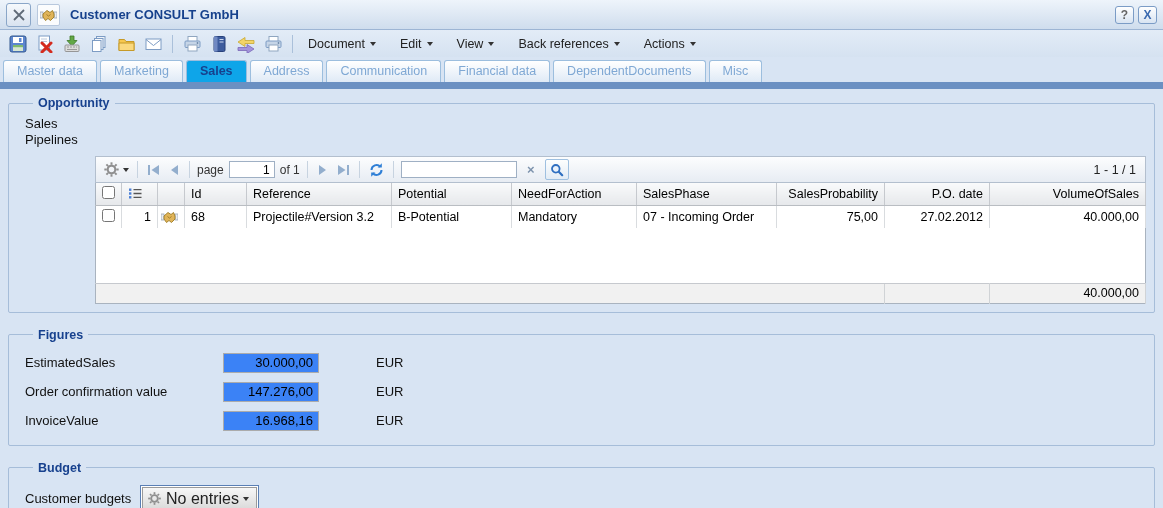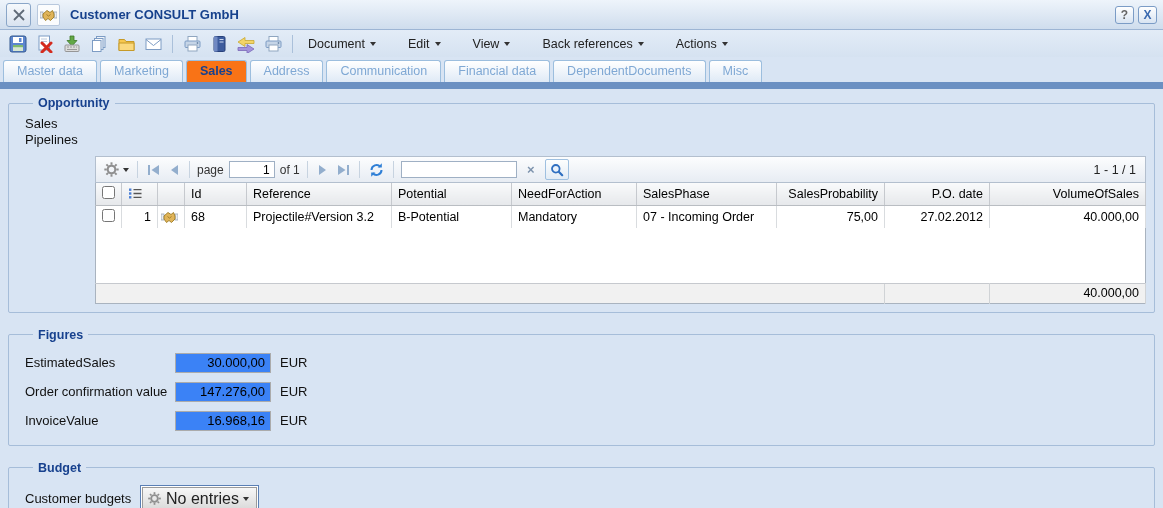--- a/index.html
+++ b/index.html
@@ -35,34 +35,34 @@
   }
   .tb-minibtn.help { color:#666; }
   .tb-minibtn.close { color:#3a6ab0; }
   
   .toolbar {
     height:27px; display:flex; align-items:center; gap:7px; padding:0 8px;
     background:linear-gradient(#e3ecf7,#d5e2f1);
   }
   .tool-btn { width:20px; height:20px; display:flex; align-items:center; justify-content:center; cursor:pointer; }
   .tool-sep { width:1px; height:18px; background:#aac0da; margin:0 2px; }
-  .menubar { display:flex; align-items:center; gap:32px; margin-left:6px; }
+  .menubar { display:flex; align-items:center; gap:24px; margin-left:6px; }
   .menu-item { display:flex; align-items:center; gap:5px; font-size:12.5px; color:#222; cursor:pointer; }
   .caret { width:0; height:0; border-left:3.5px solid transparent; border-right:3.5px solid transparent; border-top:4px solid #333; }
   
   .tabbar {
     height:25px; display:flex; align-items:flex-end; gap:3px; padding:0 3px;
     background:#d8e4f3;
   }
   .tab {
     padding:3px 13px 4px; font-size:12.5px; color:#7fa8d4; cursor:pointer;
     border:1px solid #9cbede; border-bottom:none; border-radius:3px 3px 0 0;
     background:linear-gradient(#ffffff,#dfeaf6);
   }
-  .tab.active { background:#f97316; color:#17418e; font-weight:bold; }
+  .tab.active { background:#0ea5e9; color:#17418e; font-weight:bold; }
   .accentbar { height:7px; background:#6b90c2; }
   
   .content { padding:7px 0 0 0; }
   fieldset {
     border:1px solid #a6bdd9; border-radius:2px;
     margin:0 8px 15px 8px; padding:2px 8px 8px 8px;
   }
   legend {
     color:#17418e; font-weight:bold; font-size:12.5px;
     margin-left:16px; padding:0 5px;
@@ -103,21 +103,21 @@
   }
   table.grid th.r, table.grid td.r { text-align:right; }
   table.grid td {
     border-right:1px solid #d9dcdf; font-size:12.5px; color:#000;
     height:23px; padding:0 6px; overflow:hidden; white-space:nowrap; background:#fff;
   }
   tr.filler td { height:55px; border-right:none; }
   tr.gfoot td { background:#f1f1f1; border-top:1px solid #c6c9ce; border-right:1px solid #d0d3d6; height:20px; }
   .cb { width:13px; height:13px; margin:0; }
   
-  .fig-row { display:flex; align-items:center; margin:9px 0 0 8px; }
+  .fig-row { display:flex; align-items:center; margin:9px 0 0 8px;gap:48px; }
   .fig-label { width:150px; font-size:13px; color:#111; }
   .fig-input {
     width:96px; height:20px; background:#3b82f6; border:1px solid #ababab;
     font-size:13px; text-align:right; padding:0 5px; color:#000;
     font-family:"Liberation Sans", sans-serif;
   }
   .fig-cur { margin-left:9px; font-size:13px; color:#111; }
   
   .budget-row { display:flex; align-items:center; margin:8px 0 0 8px; }
   .budget-label { width:115px; font-size:13px; color:#111; }

